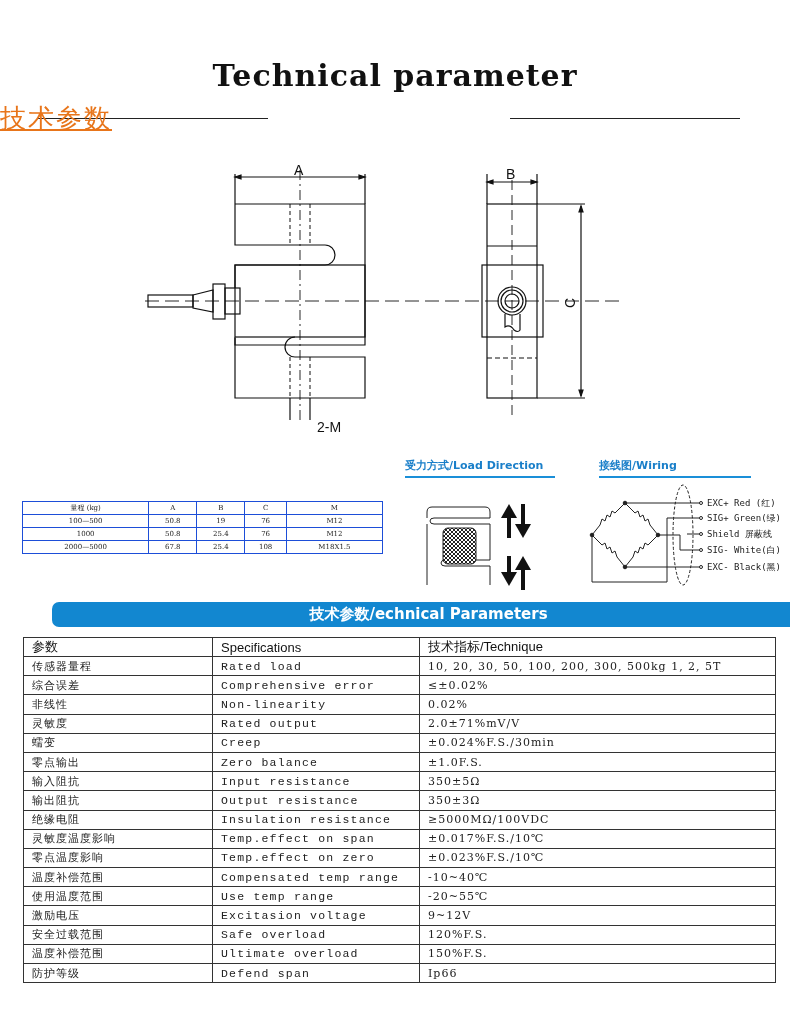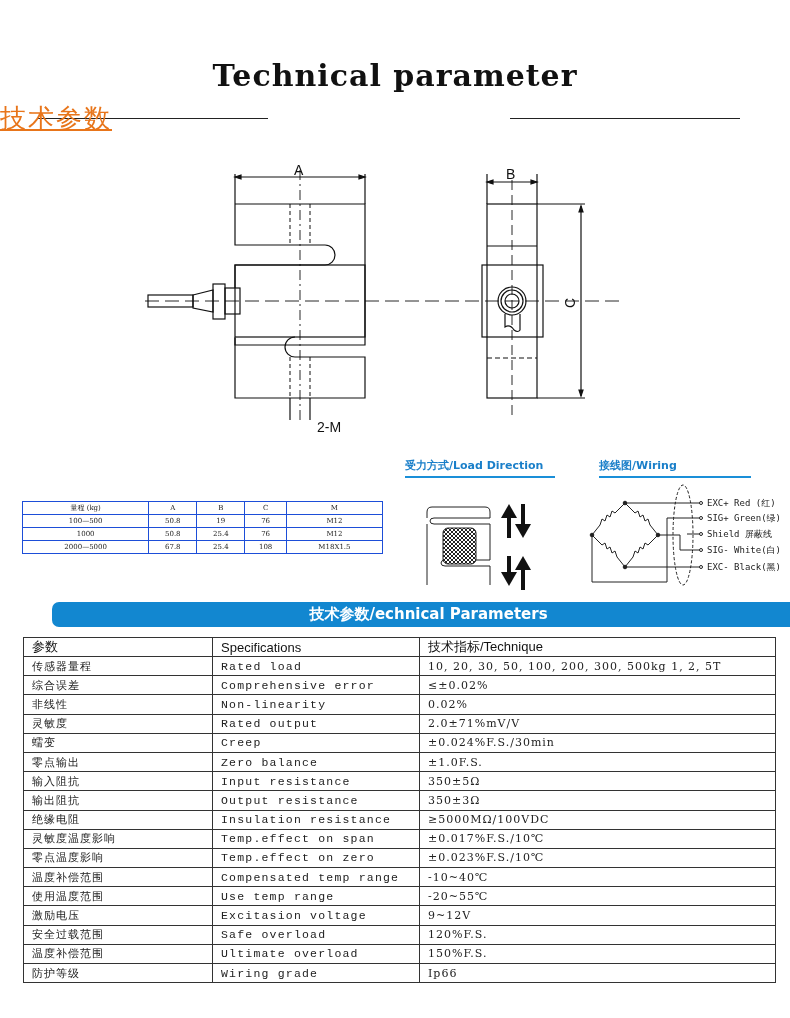--- a/index.html
+++ b/index.html
@@ -295,17 +295,17 @@
         <td class="en">Safe overload</td>
         <td>120%F.S.</td>
       </tr>
       <tr>
         <td>温度补偿范围</td>
         <td class="en">Ultimate overload</td>
         <td>150%F.S.</td>
       </tr>
       <tr>
         <td>防护等级</td>
-        <td class="en">Wiring grade</td>
+        <td class="en">Defend span</td>
         <td>Ip66</td>
       </tr>
     </tbody>
 </table>
 
 </body></html>

